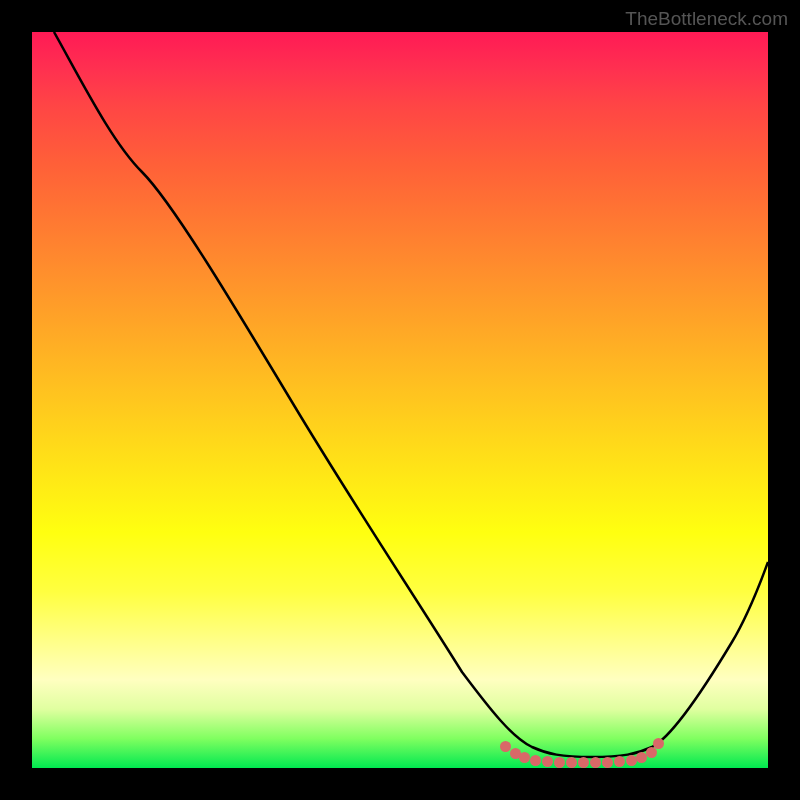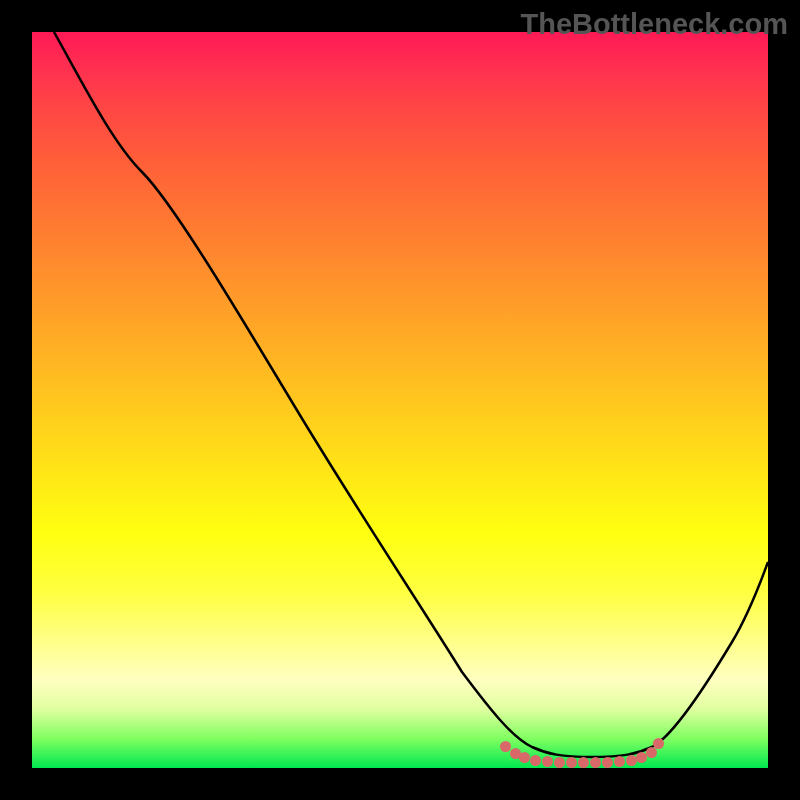--- a/index.html
+++ b/index.html
@@ -13,22 +13,22 @@
       background: #000;
       position: relative;
       overflow: hidden;
     }
     .watermark {
       position: absolute;
       top: 8px;
       right: 12px;
       color: #555;
       font-family: Arial, sans-serif;
-      font-size: 29px;
-      font-weight: bold;
+      font-size: 19px;
+      font-weight: normal;
       z-index: 10;
     }
     .chart-container {
       position: absolute;
       top: 32px;
       left: 32px;
       width: 736px;
       height: 736px;
       background: #000;
     }

